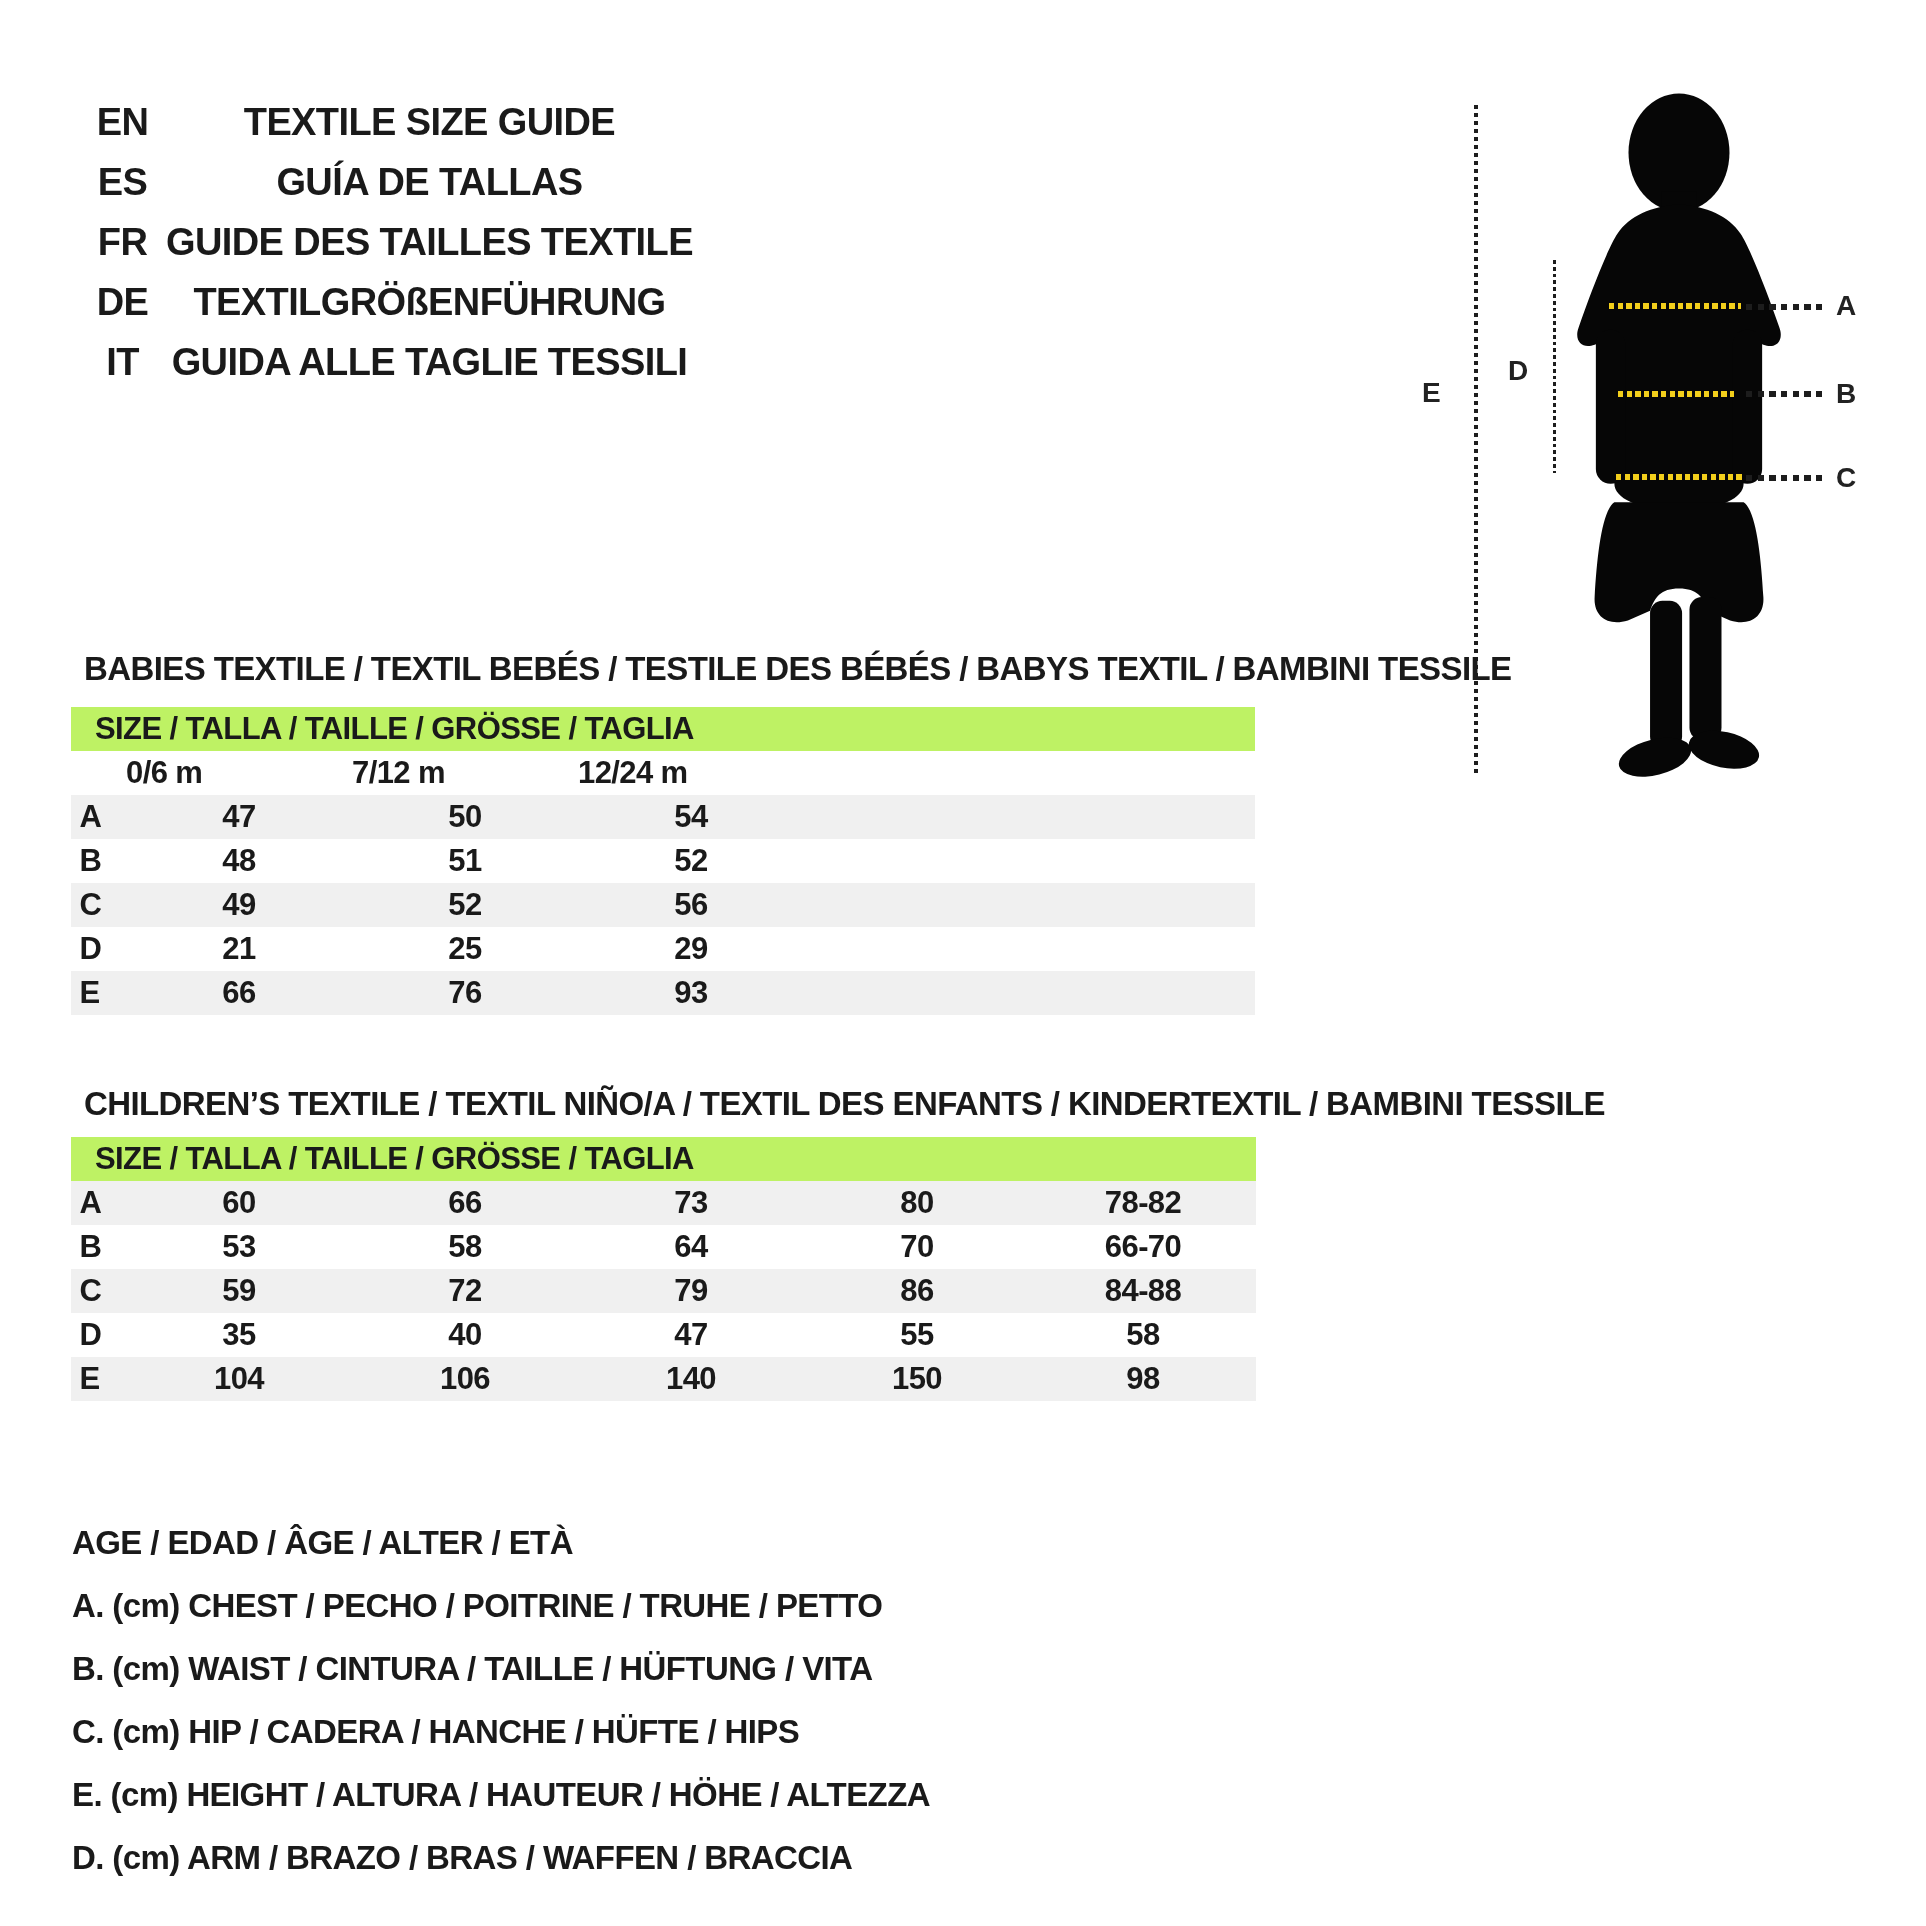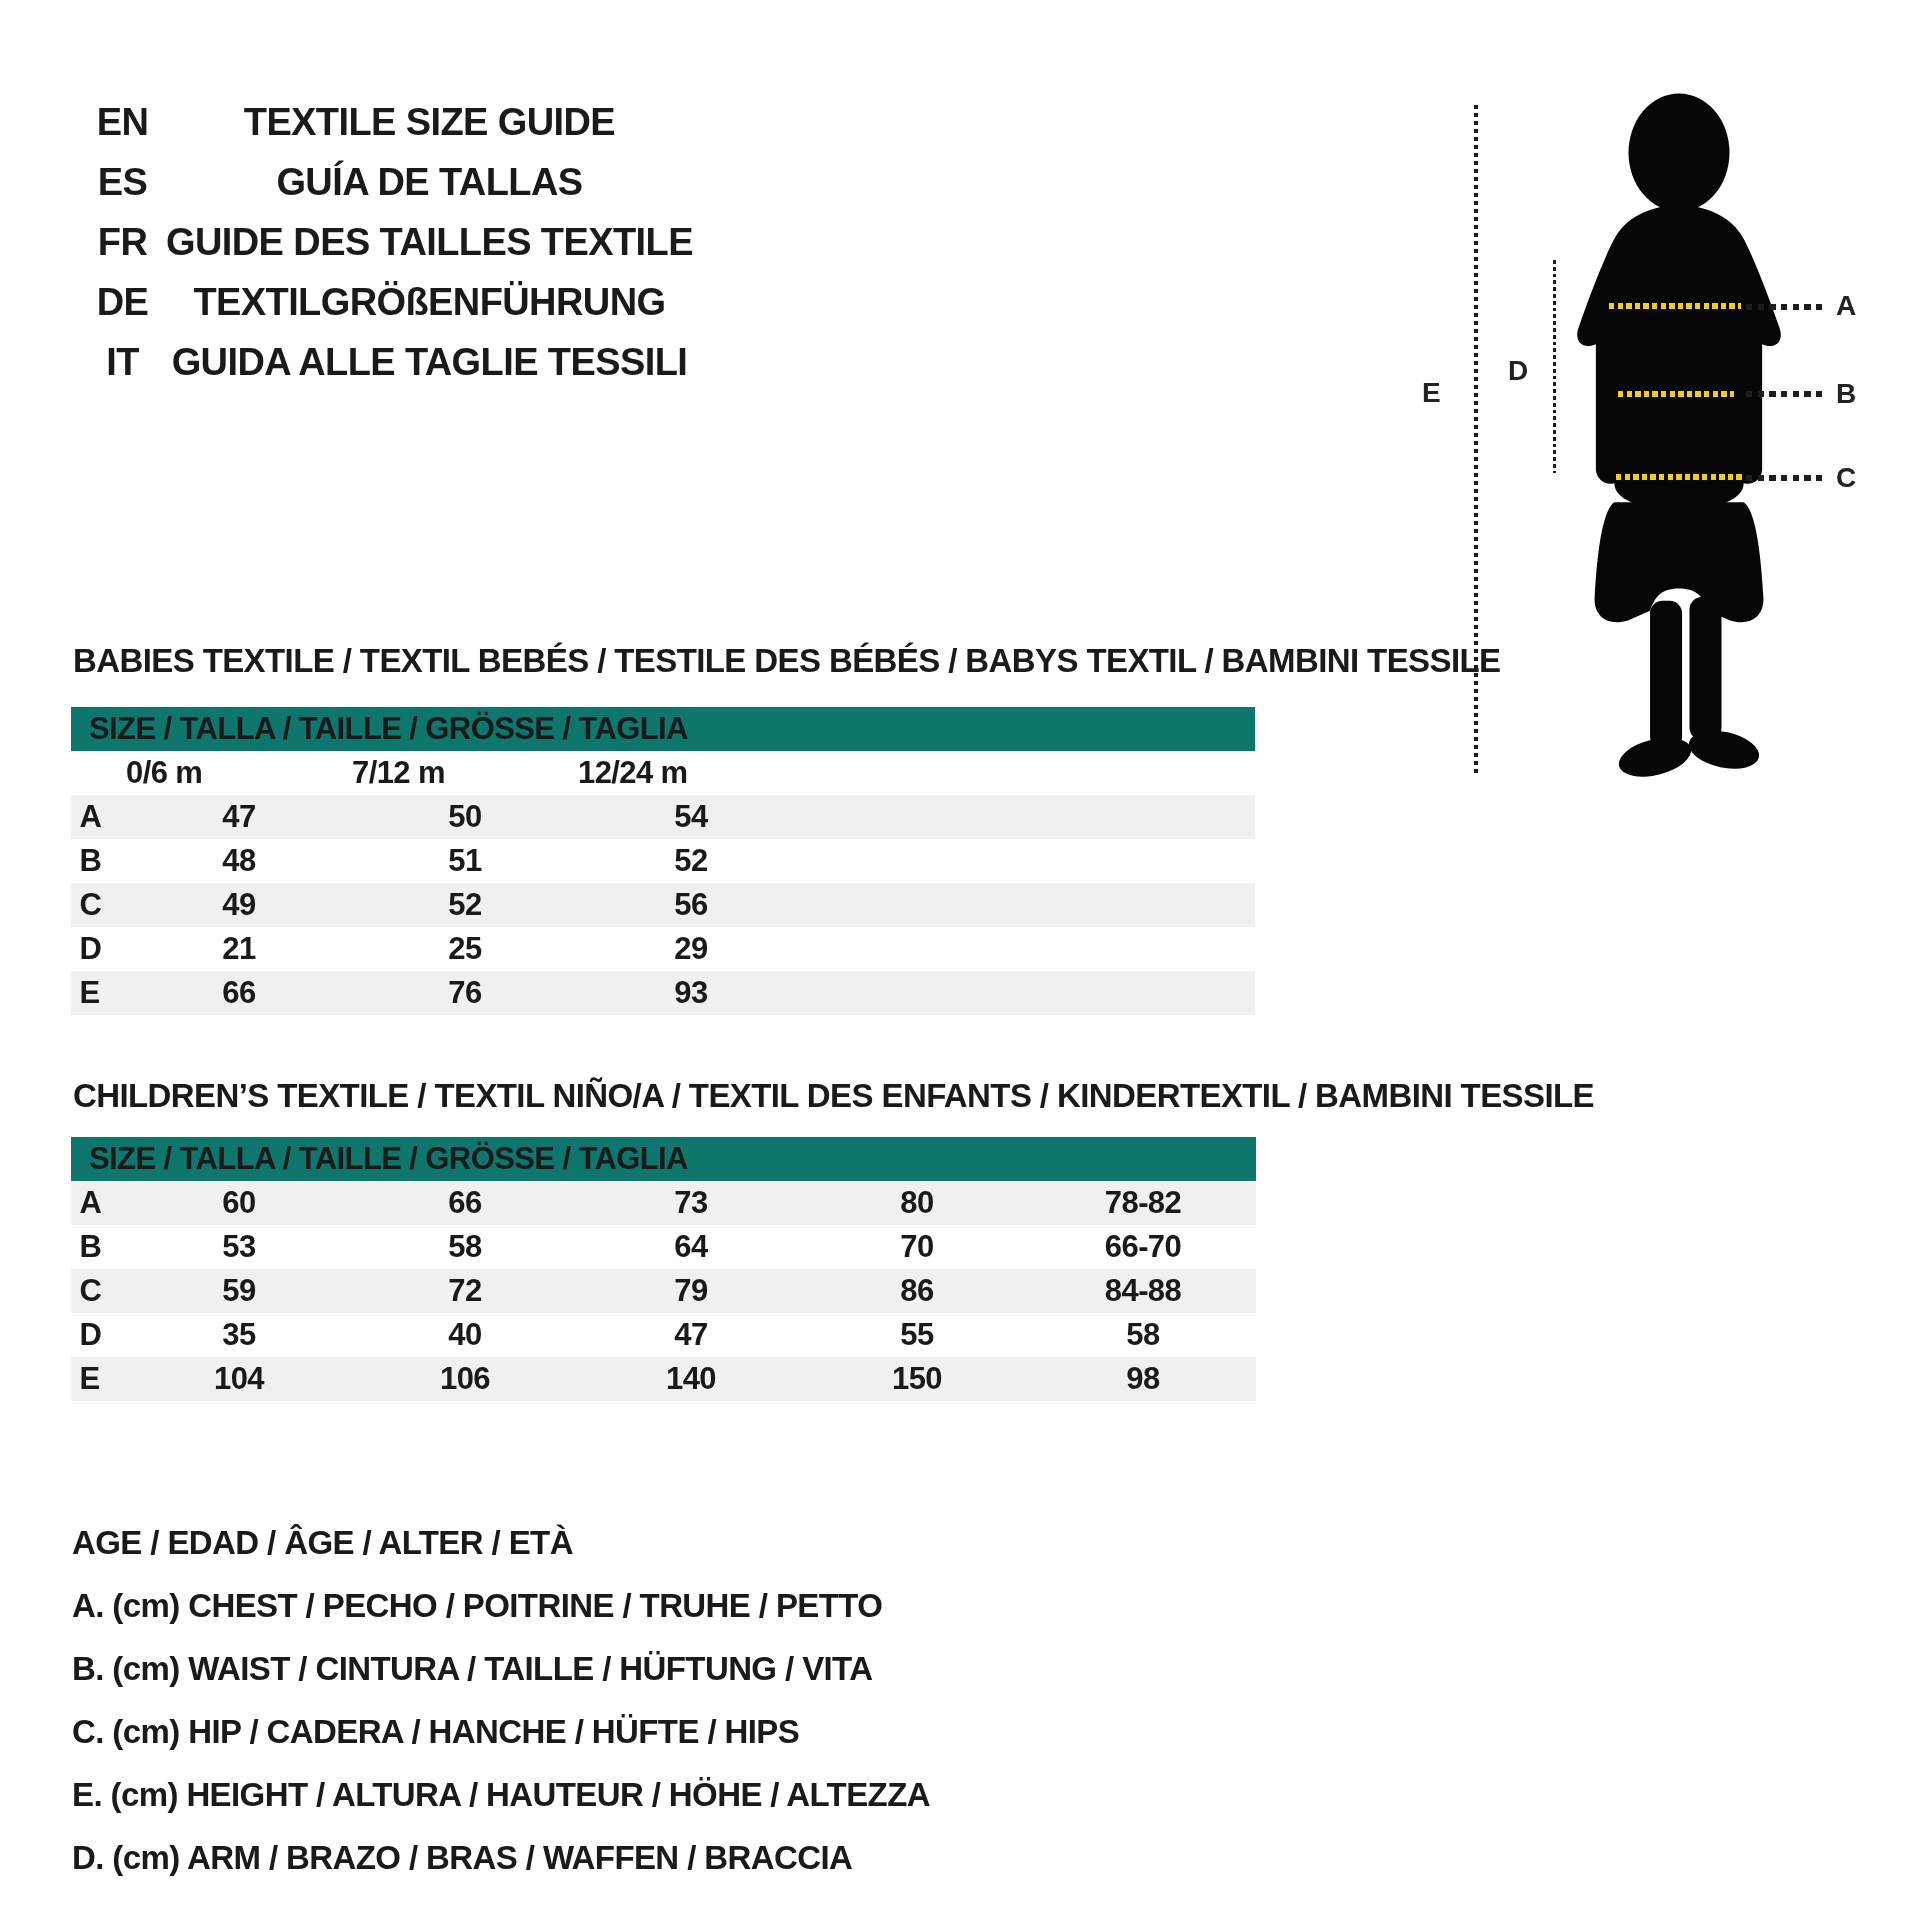--- a/index.html
+++ b/index.html
@@ -52,37 +52,37 @@
   .bdash {
     position: absolute; height: 5.5px;
     background: repeating-linear-gradient(90deg, #1d1d1d 0 6.2px, transparent 6.2px 11.7px);
   }
   .bdash-a { left: 1746px; top: 304px; width: 78px; }
   .bdash-b { left: 1746px; top: 391px; width: 78px; }
   .bdash-c { left: 1746px; top: 475px; width: 78px; }
 
   
   .sec-heading {
-    position: absolute; left: 73px;
-    font-size: 33px; letter-spacing: -0.6px; white-space: nowrap;
+    position: absolute; left: 84px;
+    font-size: 33px; letter-spacing: -0.6px; white-space: nowrap; margin-top: 8px;
   }
   .babies-heading { top: 642px; }
   .children-heading { top: 1077px; }
 
   
   .size-table {
     position: absolute; left: 71px;
     border-collapse: collapse; table-layout: fixed;
     font-size: 31px; font-weight: 700; letter-spacing: -0.6px;
   }
   .babies-table { top: 707px; }
   .children-table { top: 1137px; }
   .size-table td { height: 44px; vertical-align: middle; padding: 0; }
   .size-table .bar-cell {
-    background: #0f766e; padding-left: 18px; font-size: 31px;
+    background: #bef264; padding-left: 24px; font-size: 31px;
   }
   .size-table .col-head { text-align: left; }
   .size-table .row-label { padding-left: 8.6px; text-align: left; }
   .size-table .val { text-align: center; }
   .size-table tr.stripe td { background: #f0f0f0; }
 
   
   .legend { position: absolute; left: 72px; top: 1511px; }
   .legend-line {
     height: 63px; display: flex; align-items: center;

